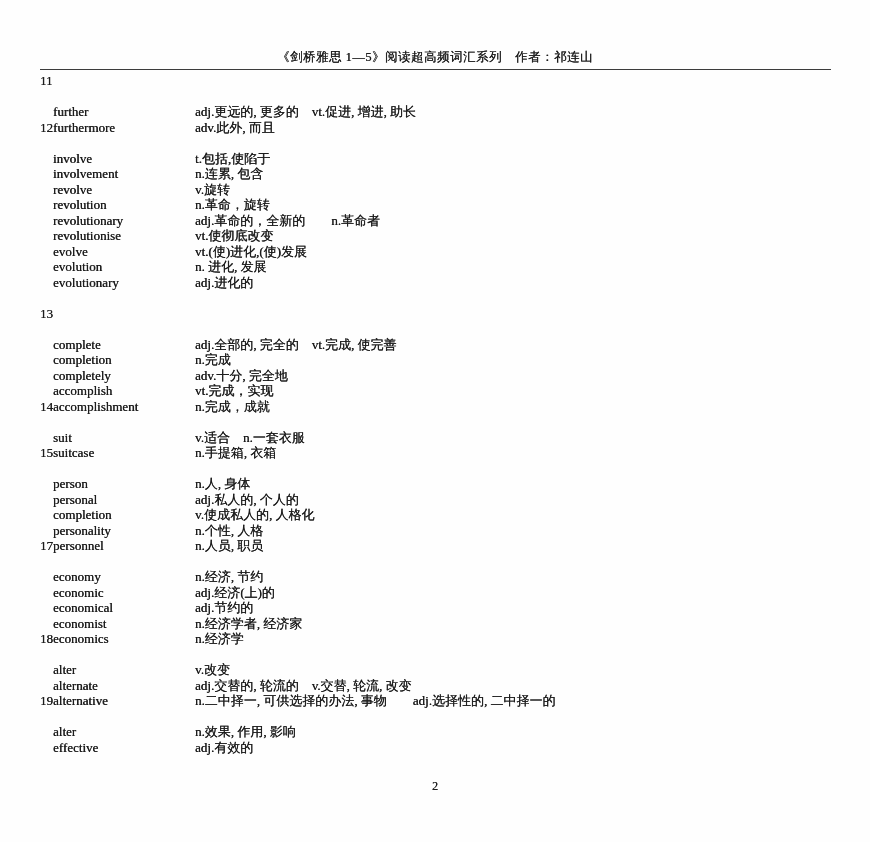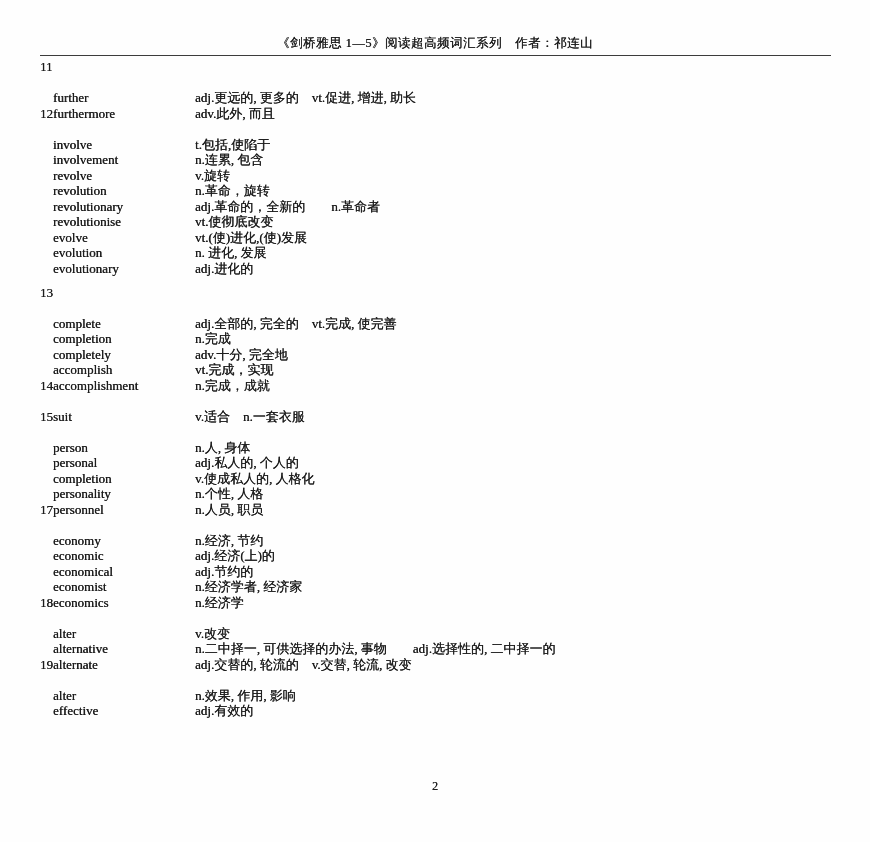--- a/index.html
+++ b/index.html
@@ -10,39 +10,39 @@
     margin: 0 auto;
     background: #fefefe;
     color: #1d1d1d;
     font-family: "Liberation Serif", "DejaVu Serif", serif;
     font-size: 13px;
     position: relative;
     overflow: hidden;
     text-shadow: 0.3px 0 0 currentColor; 
   }
   .header-title {
-    padding-top: 35px;
+    padding-top: 49px;
     text-align: center;
     font-size: 12.5px;
     letter-spacing: 0.5px;
     white-space: pre;
   }
   .header-rule {
     margin: 3px 39px 0 40px;
     border-bottom: 1.6px solid #3c3c3c;
   }
   .content {
     padding: 3px 30px 0 40px;
   }
   .row {
     height: 15.5px;
     line-height: 15.5px;
     white-space: pre;
   }
-  .section.gap-before { margin-top: 24px; }
+  .section.gap-before { margin-top: 31px; }
   .section-number { }
   .word {
     display: inline-block;
     width: 142px;
     vertical-align: top;
   }
   .def { }
   .footer {
     position: absolute;
     top: 779px;
@@ -139,20 +139,23 @@
 </div>
 
   <div class="section">
     <div class="row section-number">14</div>
 
   <div class="row entry">
     <span class="word">suit</span><span class="def">v.适合　n.一套衣服</span>
   </div>
 
 
+  <div class="row entry">
+    <span class="word">suitcase</span><span class="def">n.手提箱, 衣箱</span>
+  </div>
 </div>
 
   <div class="section">
     <div class="row section-number">15</div>
 
   <div class="row entry">
     <span class="word">person</span><span class="def">n.人, 身体</span>
   </div>
 
   <div class="row entry">
@@ -198,25 +201,25 @@
 </div>
 
   <div class="section">
     <div class="row section-number">18</div>
 
   <div class="row entry">
     <span class="word">alter</span><span class="def">v.改变</span>
   </div>
 
   <div class="row entry">
+    <span class="word">alternate</span><span class="def">adj.交替的, 轮流的　v.交替, 轮流, 改变</span>
+  </div>
+
+  <div class="row entry">
     <span class="word">alternative</span><span class="def">n.二中择一, 可供选择的办法, 事物　　adj.选择性的, 二中择一的</span>
-  </div>
-
-  <div class="row entry">
-    <span class="word">alternate</span><span class="def">adj.交替的, 轮流的　v.交替, 轮流, 改变</span>
   </div>
 </div>
 
   <div class="section">
     <div class="row section-number">19</div>
 
   <div class="row entry">
     <span class="word">alter</span><span class="def">n.效果, 作用, 影响</span>
   </div>
 

